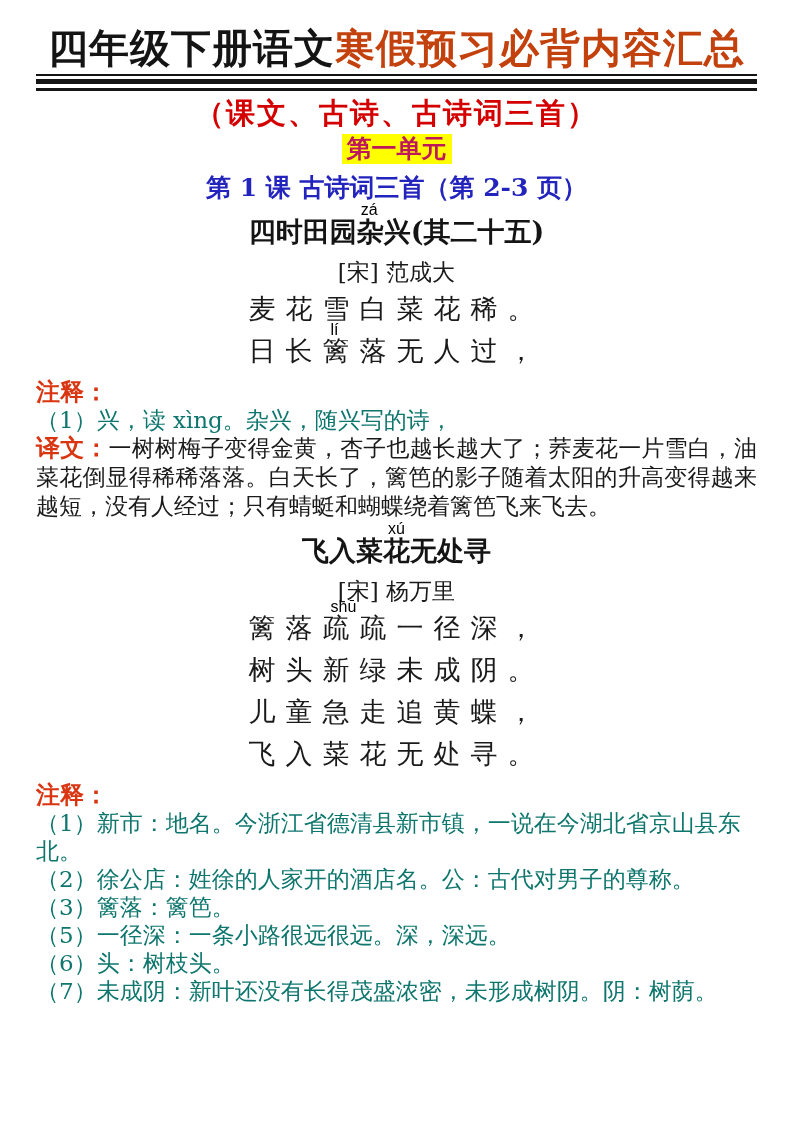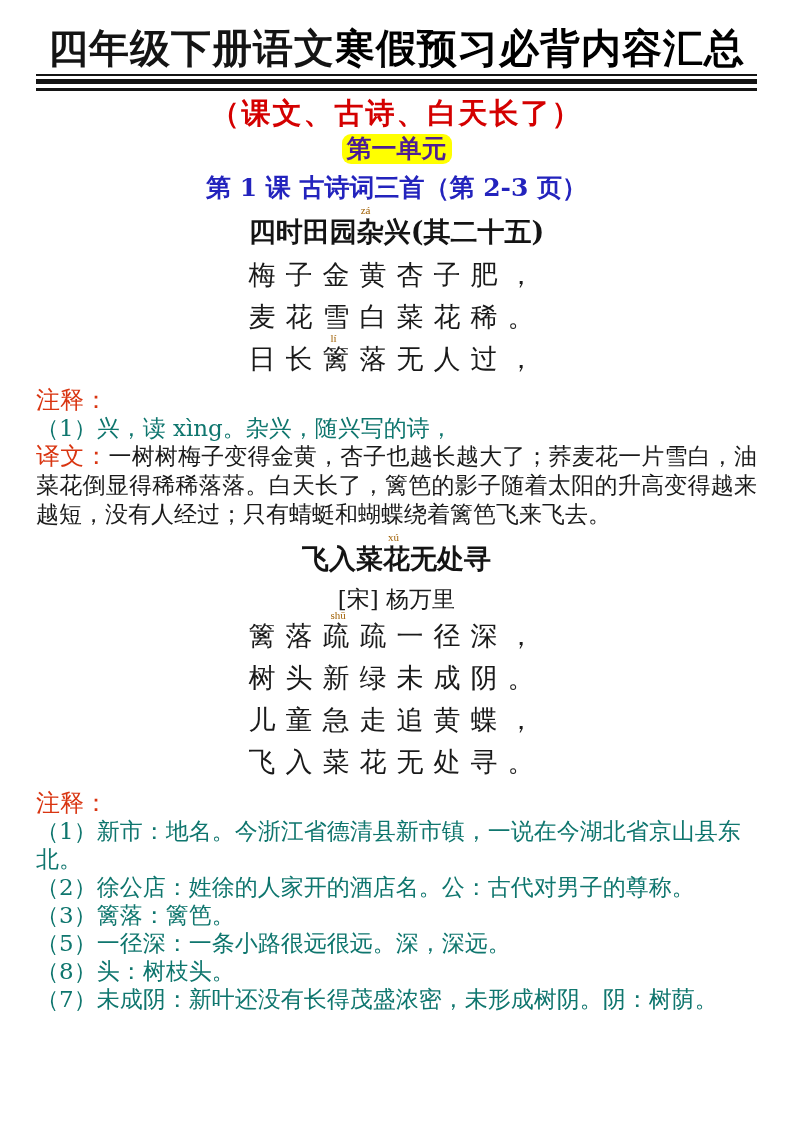--- a/index.html
+++ b/index.html
@@ -10,97 +10,95 @@
     font-family:"DejaVu Serif","Liberation Serif",serif;
     color:#1a1a1a;
   }
   
   .title {
     margin:0; text-align:center; font-size:40px; font-weight:bold;
     line-height:1.12; letter-spacing:1px;
     border-bottom:2px solid #141414; padding-bottom:3px;
   }
   .title .t-black { color:#141414; }
-  .title .t-red   { color:#000000; }
+  .title .t-red   { color:#c2410c; }
   .dbl-rule {
     height:4px; margin-top:3px;
     border-top:5px solid #141414; border-bottom:3px solid #141414;
   }
   .subtitle {
     margin-top:6px; text-align:center; color:#d40000;
     font-size:29px; font-weight:bold; line-height:33px; letter-spacing:2px;
   }
   .badge-row { margin-top:4px; text-align:center; line-height:30px; }
   .unit-badge {
-    display:inline-block; background:#ffff00; color:#4c1d95;
-    font-size:25px; font-weight:bold; padding:0 5px; line-height:30px;border-radius:9px;
+    display:inline-block; background:#ffff00; color:#be185d;
+    font-size:25px; font-weight:bold; padding:0 5px; line-height:30px;
   }
   .lesson {
     margin-top:6px; text-align:center; color:#2323bd;
     font-size:25px; font-weight:bold; line-height:29px;
   }
   
   .poem-title-row { margin-top:14px; text-align:center; line-height:32px; }
   .poem-title {
     position:relative; display:inline-block;
     font-size:27px; font-weight:bold; color:#141414;
   }
   .author { margin-top:6px; text-align:center; font-size:23px; line-height:28px; }
   .verse-row { margin-top:8px; text-align:center; line-height:30px; }
   .verse {
     position:relative; display:inline-block;
     font-size:27px; letter-spacing:10px; white-space:nowrap;
   }
   .py {
-    position:absolute; top:-12px; font-size:11px; letter-spacing:0;
-    color:#a16207; font-weight:normal;
-    font-family:Liberation Serif, serif; line-height:12px;
+    position:absolute; top:-12px; font-size:16px; letter-spacing:0;
+    color:#000000; font-weight:normal;
+    font-family:Liberation Sans, sans-serif; line-height:12px;
   }
   .py-pos-t1   { left:112px; }
   .py-pos-l3   { left:82px;  }
   .py-pos-l4a  { left:8px;   }
   .py-pos-l4b  { left:154px; }
   .py-pos-t2   { left:86px;  }
   .py-pos-p2l1 { left:82px;  }
   
   .body-block { margin-top:8px; }
-  .red-label { color:#d93511; font-weight:normal; font-size:24px; line-height:28px; }
+  .red-label { color:#d93511; font-weight:bold; font-size:24px; line-height:28px; }
   .note { font-size:23px; line-height:28px; color:#0f766e; }
   .translation {
     font-size:23px; line-height:29px; text-align:justify; color:#1a1a1a;
     margin:0;
   }
 </style>
 </head>
 <body>
 
 <div class="page">
 
   <h1 class="title"><span class="t-black">四年级下册语文</span><span class="t-red">寒假预习必背内容汇总</span></h1>
   <div class="dbl-rule"></div>
 
-  <div class="subtitle">（课文、古诗、白天长了）</div>
+  <div class="subtitle">（课文、古诗、古诗词三首）</div>
 
   <div class="badge-row">
     <span class="unit-badge">第一单元</span>
   </div>
 
   <div class="lesson">第 1 课 古诗词三首（第 2-3 页）</div>
 
   <section>
     <div class="poem-title-row">
       <span class="poem-title">
         <span class="py py-pos-t1">zá</span>
         <span>四时田园杂兴(其二十五)</span>
       </span>
     </div>
+    <div class="author">[宋] 范成大</div>
 
-    <div class="verse-row">
-      <span class="verse">梅子金黄杏子肥，</span>
-    </div>
     <div class="verse-row">
       <span class="verse">麦花雪白菜花稀。</span>
     </div>
     <div class="verse-row">
       <span class="verse">
         <span class="py py-pos-l3">lí</span>
         <span>日长篱落无人过，</span>
       </span>
     </div>
 
@@ -135,19 +133,19 @@
     <div class="verse-row">
       <span class="verse">飞入菜花无处寻。</span>
     </div>
 
     <div class="body-block">
       <div class="red-label">注释：</div>
       <div class="note">（1）新市：地名。今浙江省德清县新市镇，一说在今湖北省京山县东北。</div>
       <div class="note">（2）徐公店：姓徐的人家开的酒店名。公：古代对男子的尊称。</div>
       <div class="note">（3）篱落：篱笆。</div>
       <div class="note">（5）一径深：一条小路很远很远。深，深远。</div>
-      <div class="note">（8）头：树枝头。</div>
+      <div class="note">（6）头：树枝头。</div>
       <div class="note">（7）未成阴：新叶还没有长得茂盛浓密，未形成树阴。阴：树荫。</div>
 
     </div>
   </section>
 
 </div>
 
 </body></html>

